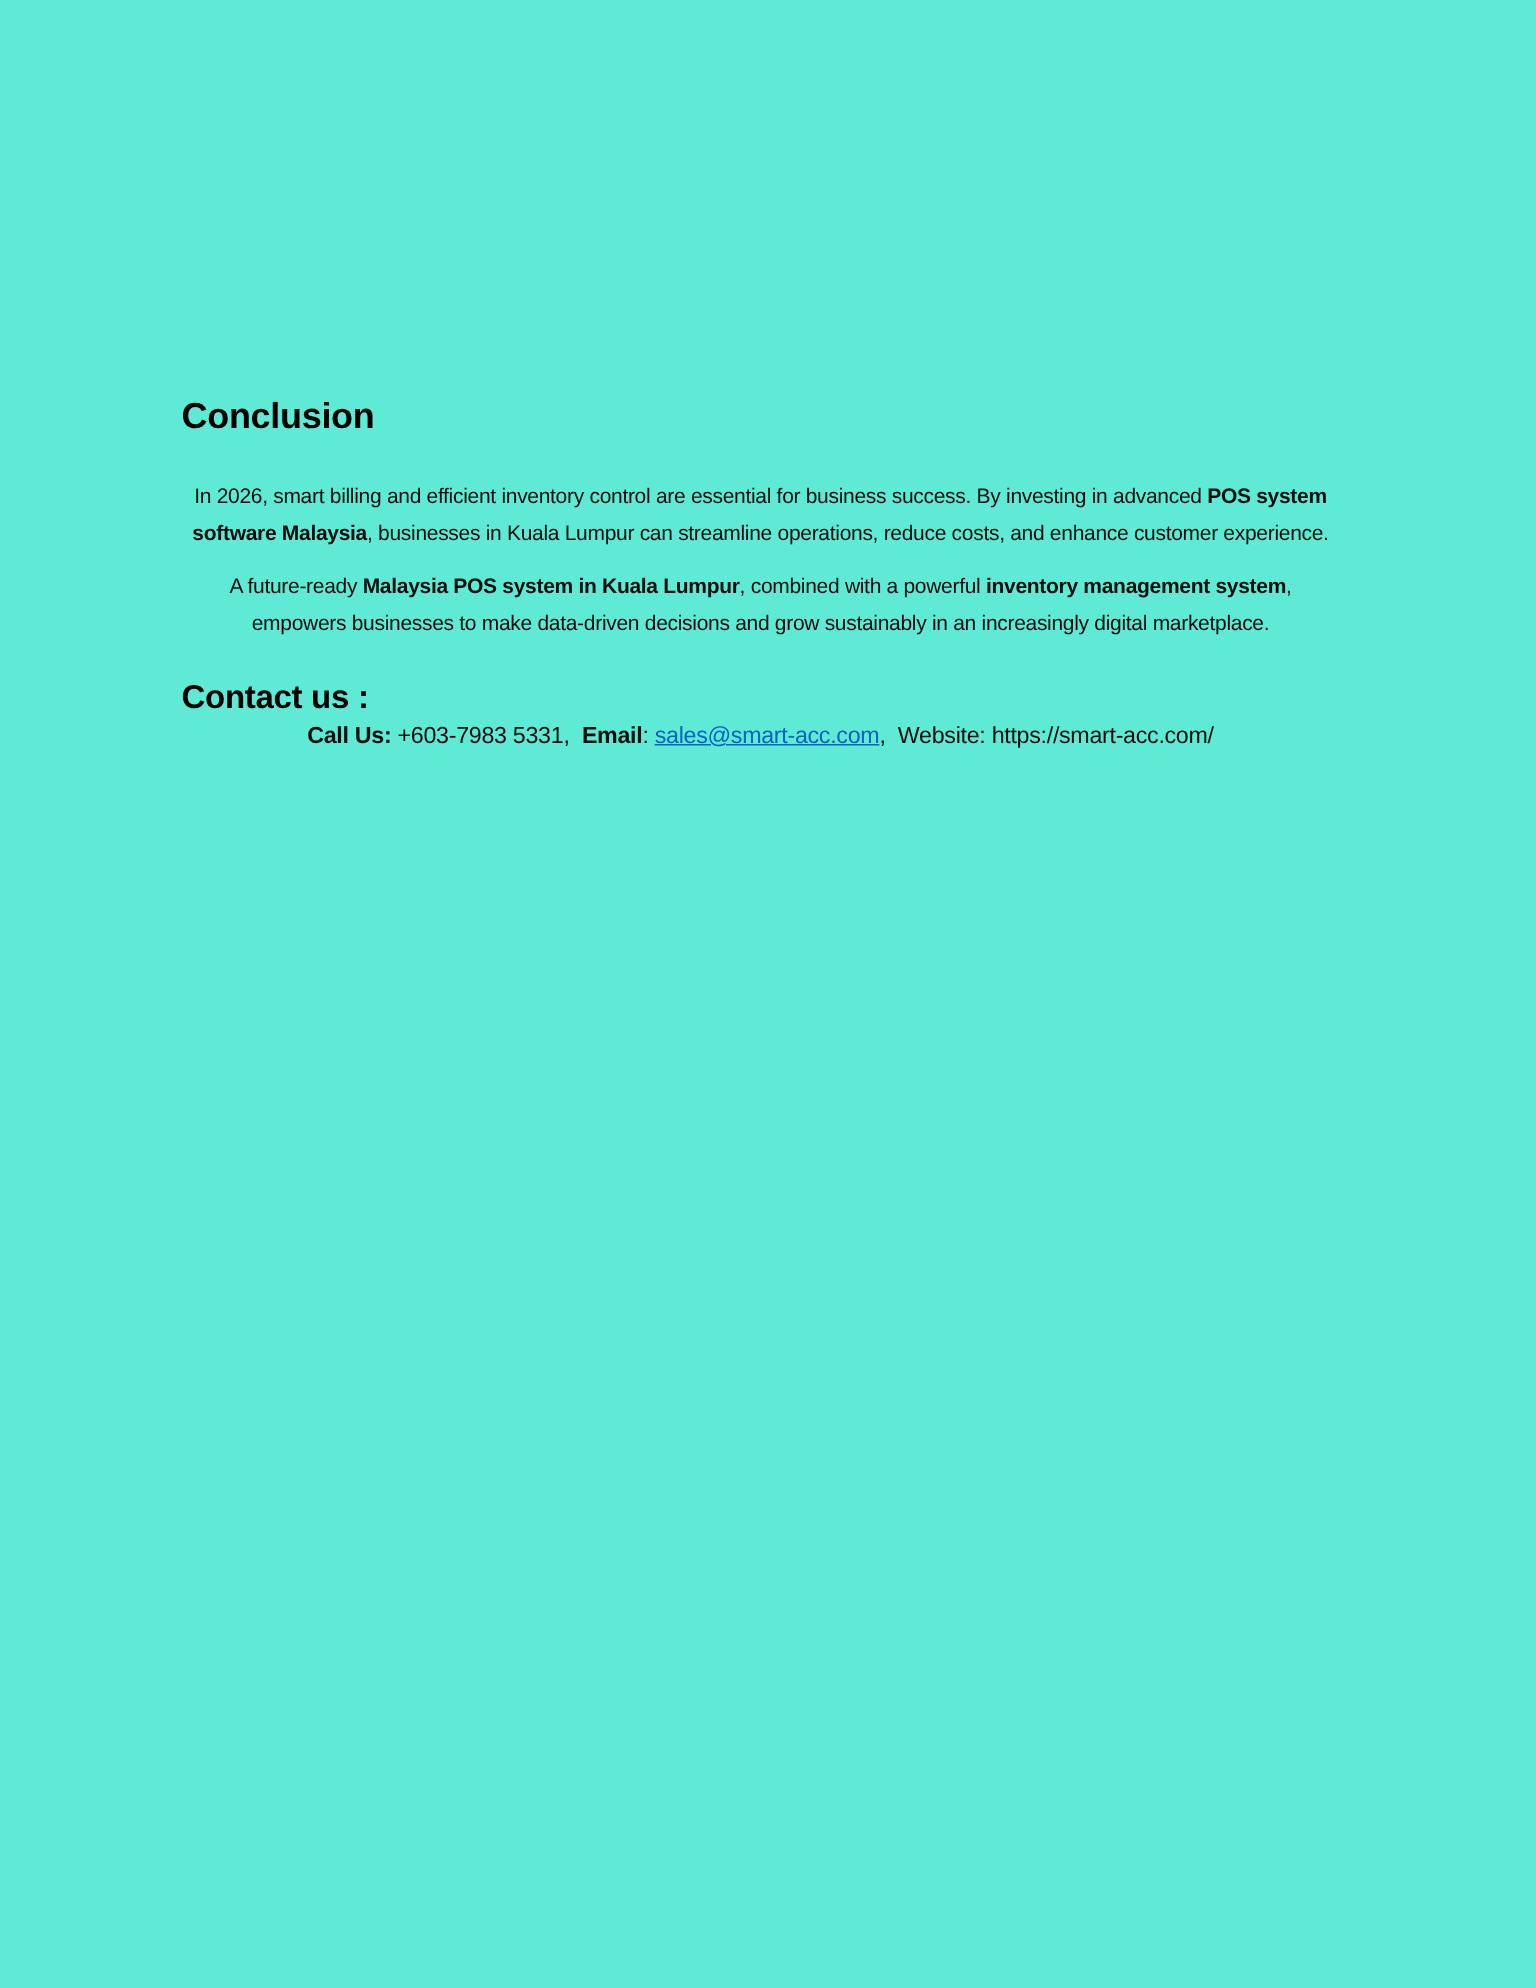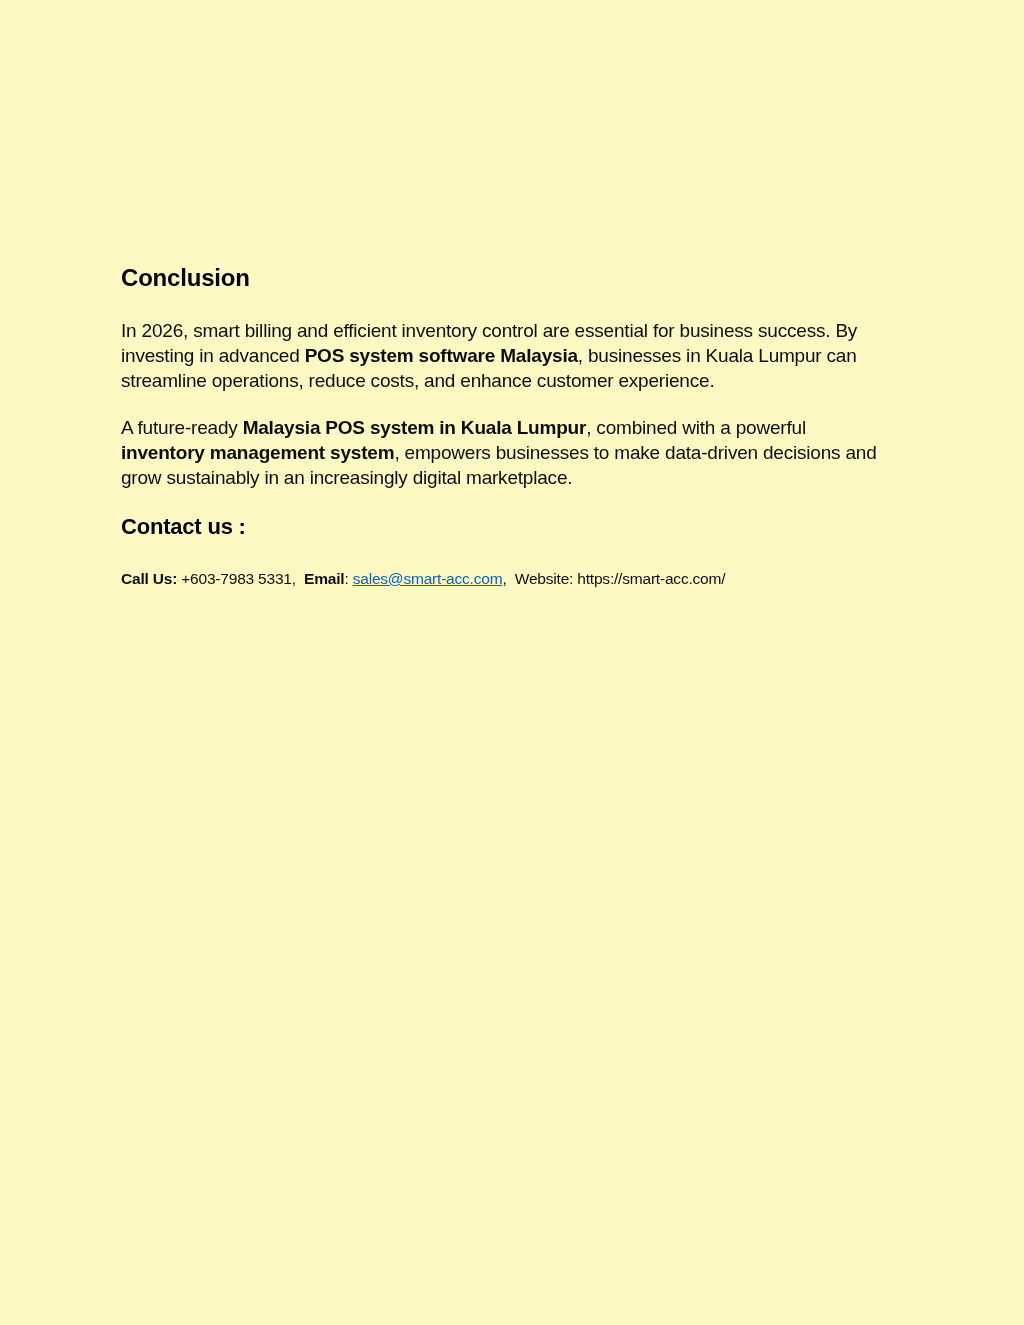--- a/index.html
+++ b/index.html
@@ -1,62 +1,63 @@
 <!DOCTYPE html>
 <html><head>
 <meta charset="utf-8">
 <style>
   * { margin: 0; padding: 0; box-sizing: border-box; }
   html, body { background: #ffffff; }
   .page {
     position: relative;
     width: 1024px;
     height: 1325px;
-    background: #fef9c3;
+    background: #5eead4;
     color: #0d0d0d;
     font-family: "Liberation Sans", "DejaVu Sans", sans-serif;
     overflow: hidden;
   }
   .content {
     position: absolute;
     left: 121px;
     top: 263px;
     width: 772px;
   }
   h1.doc-title {
     font-size: 24px;
     font-weight: 700;
     line-height: 30px;
     letter-spacing: -0.2px;
     color: #000000;
   }
   p.body-para {
-    font-size: 19px;
+    font-size: 14px;
     line-height: 25px;
     letter-spacing: -0.2px;
     margin-top: 25px;
     white-space: pre-wrap;
     color: #0d0d0d;
+    text-align: center;
   }
-  p.body-para.second { margin-top: 22px; }
+  p.body-para.second { margin-top: 10px; }
   h2.sub-title {
     font-size: 22px;
     font-weight: 700;
     line-height: 26px;
     letter-spacing: -0.2px;
     margin-top: 24px;
     color: #000000;
   }
   p.contact-line {
     font-size: 15.5px;
     line-height: 25px;
     letter-spacing: -0.2px;
-    margin-top: 26px;
     white-space: pre-wrap;
     color: #0d0d0d;
+    text-align: center;
   }
   .b { font-weight: 700; }
   a.email-link {
     color: #0563c1;
     text-decoration: underline;
     cursor: pointer;
   }
 </style>
 </head>
 <body>

